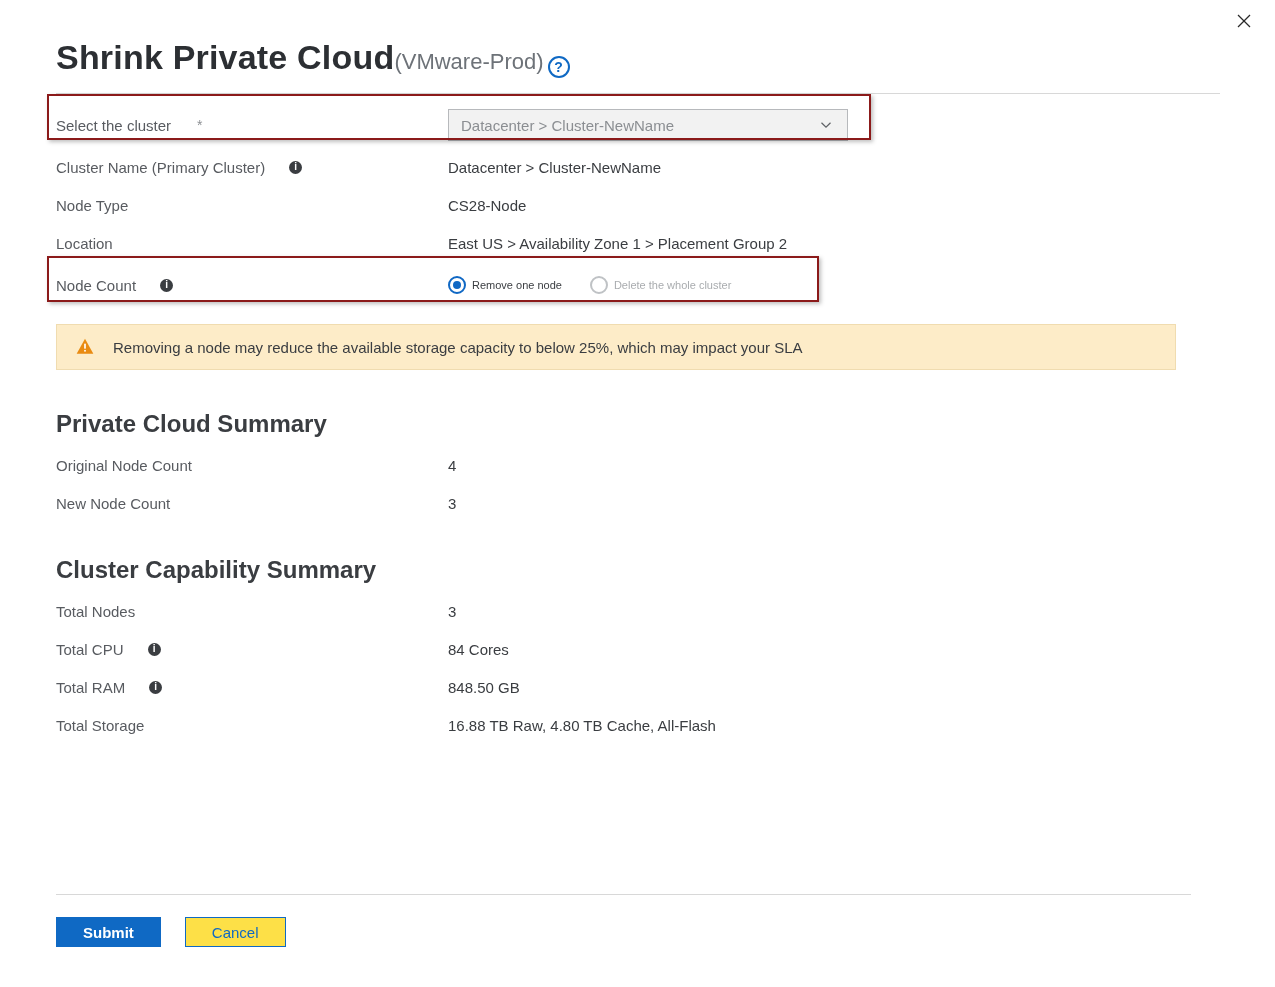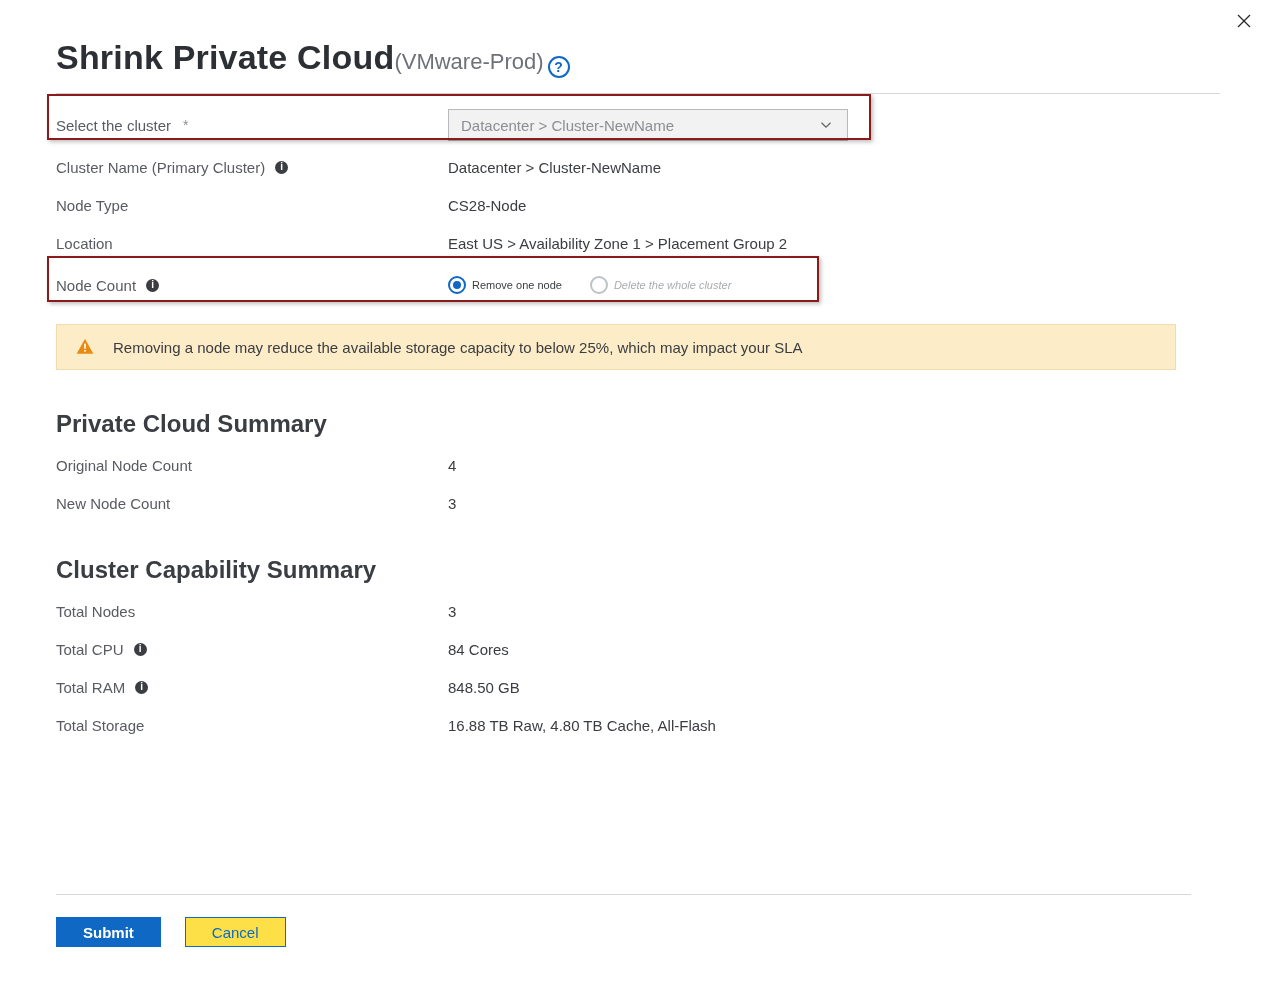--- a/index.html
+++ b/index.html
@@ -69,21 +69,21 @@
     display: grid;
     grid-template-columns: 392px 1fr;
     align-items: center;
     min-height: 38px;
   }
   .row .label {
     color: #585b60;
     font-size: 15px;
     display: flex;
     align-items: center;
-    gap: 10px;
+    gap: 24px;
   }
   .row .value {
     color: #3a3d41;
     font-size: 15px;
   }
   .req-star { color: #8c8f93; margin-left: 2px; font-size: 14px; }
   .info-dot {
     width: 13px; height: 13px;
     background: #3a3d41;
     border-radius: 50%;
@@ -128,21 +128,21 @@
     cursor: pointer; font-size: 11px;
   }
   .radio .circle {
     width: 18px; height: 18px; border-radius: 50%;
     border: 2px solid #1068c4;
     display: flex; align-items: center; justify-content: center;
   }
   .radio .circle .dot {
     width: 8px; height: 8px; border-radius: 50%; background: #1068c4;
   }
-  .radio.disabled { color: #a9acaf; cursor: default; font-style: italic; }
+  .radio.disabled { color: #a9acaf; cursor: default; }
   .radio.disabled .circle { border-color: #bfc2c5; }
   
   .warn {
     margin-top: 16px;
     background: #fdecc8;
     border: 1px solid #f0dcb0;
     padding: 12px 18px;
     display: flex;
     align-items: center;
     gap: 18px;

